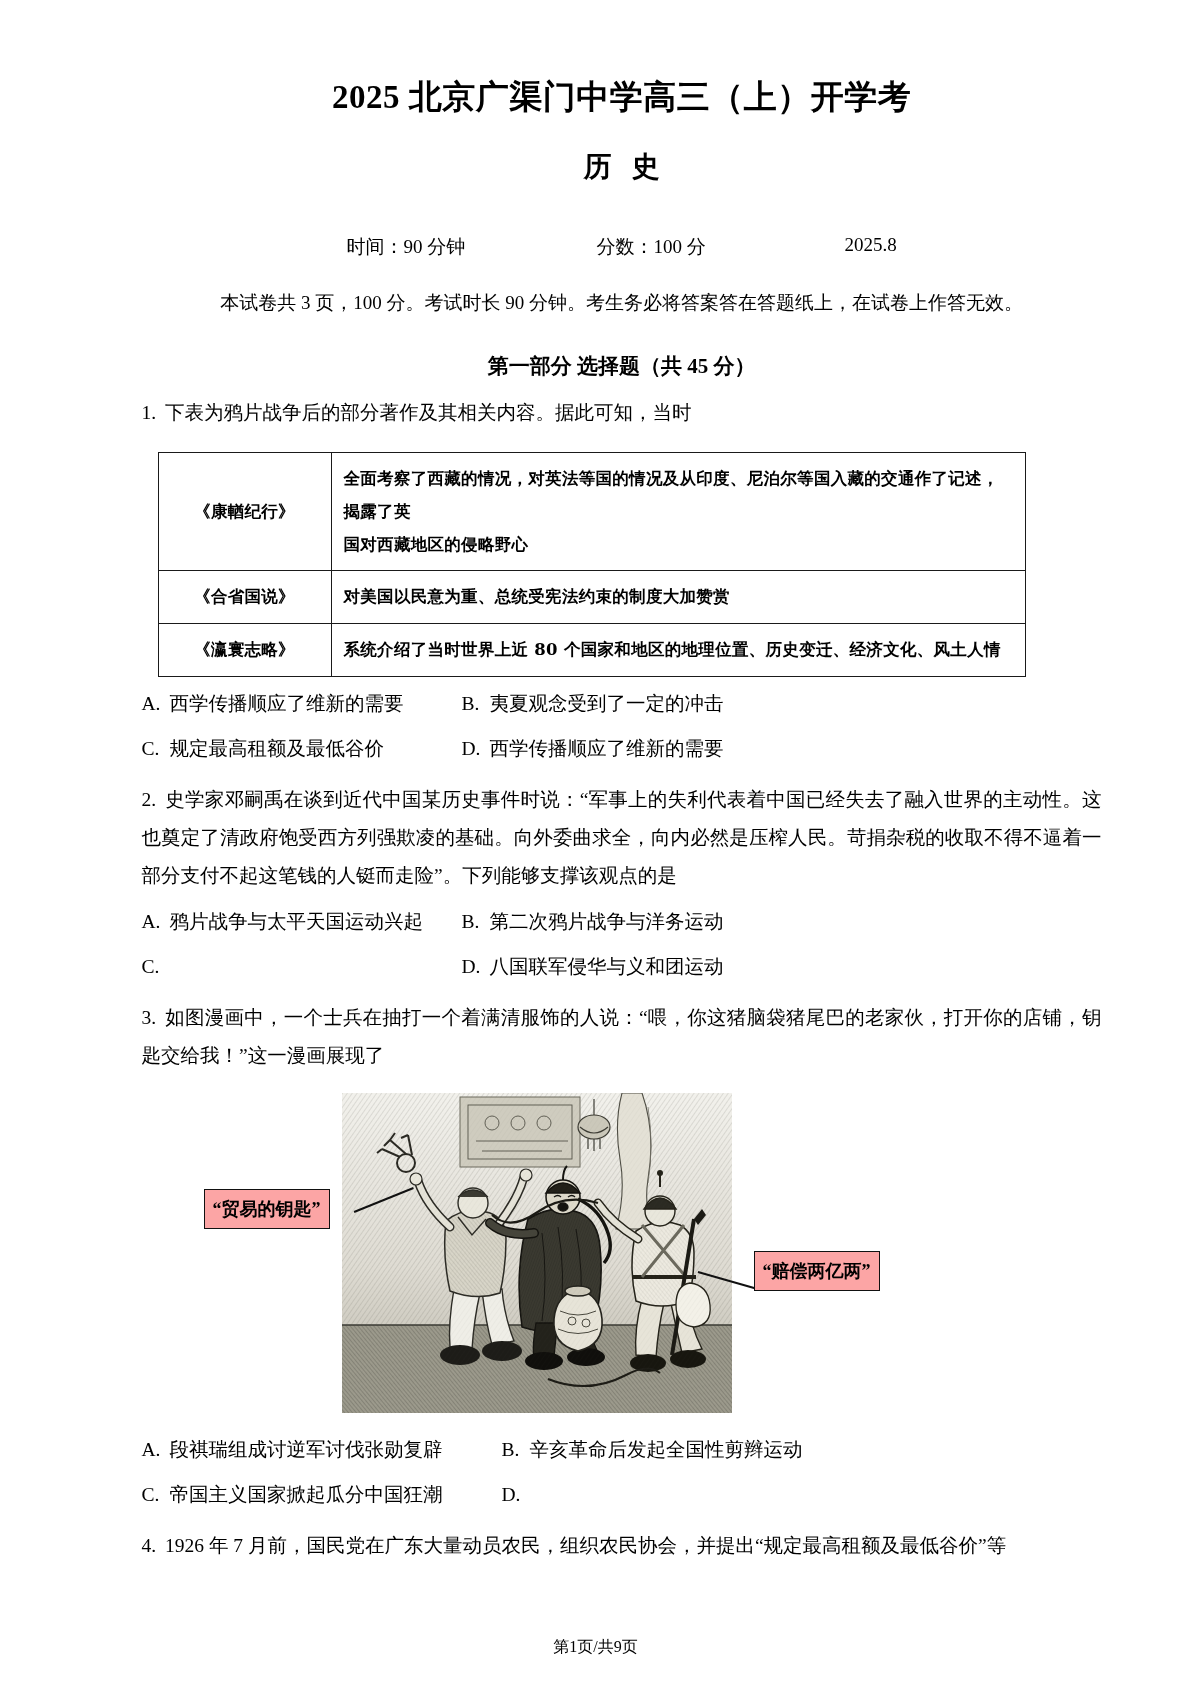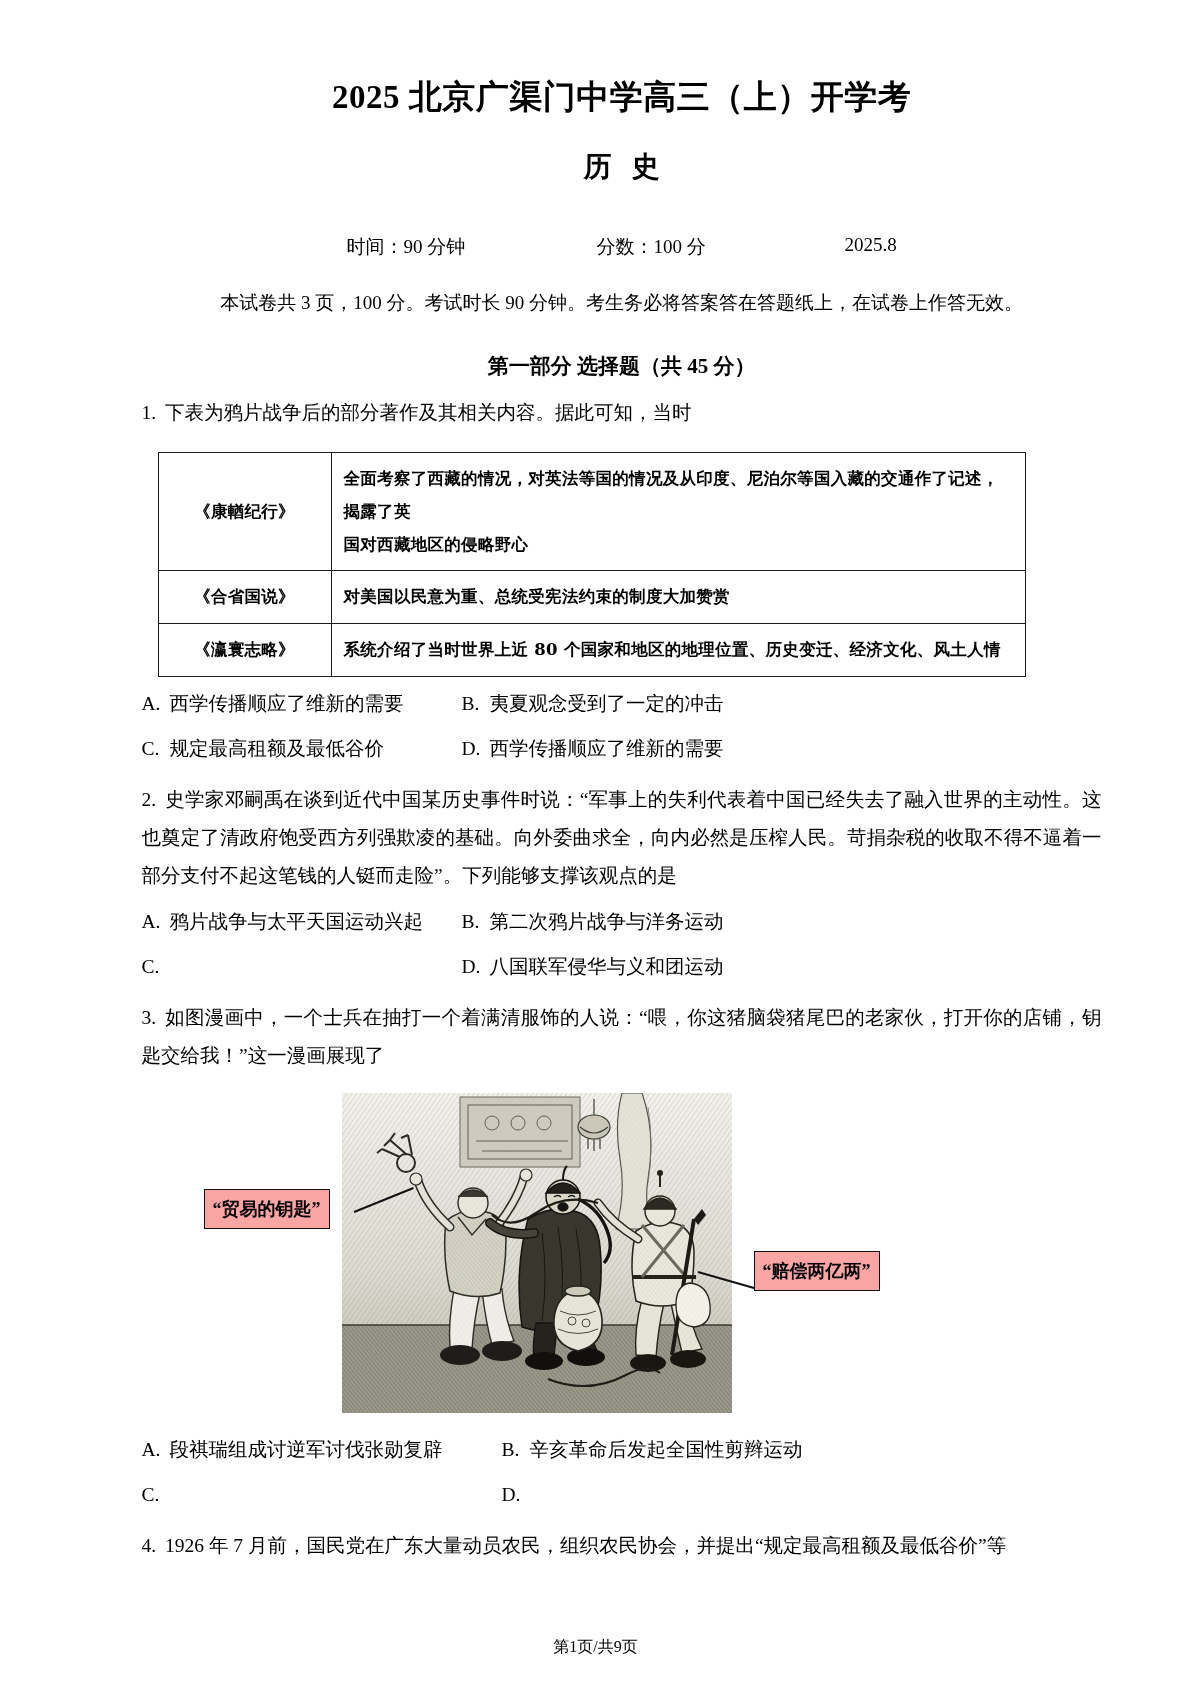--- a/index.html
+++ b/index.html
@@ -445,20 +445,21 @@
           <span>段祺瑞组成讨逆军讨伐张勋复辟</span>
         </div>
         <div class="opt opt-b">
           <span class="opt-key">B.</span>
           <span>辛亥革命后发起全国性剪辫运动</span>
         </div>
       </div>
       <div class="opt-line">
         <div class="opt opt-c" style="width:360px">
           <span class="opt-key">C.</span>
+          <span>帝国主义国家掀起瓜分中国狂潮</span>
         </div>
         <div class="opt opt-d">
           <span class="opt-key">D.</span>
         </div>
       </div>
     </div>
 
     <div class="question">
       <span class="q-num">4.</span>
       <span>1926 年 7 月前，国民党在广东大量动员农民，组织农民协会，并提出“规定最高租额及最低谷价”等</span>

